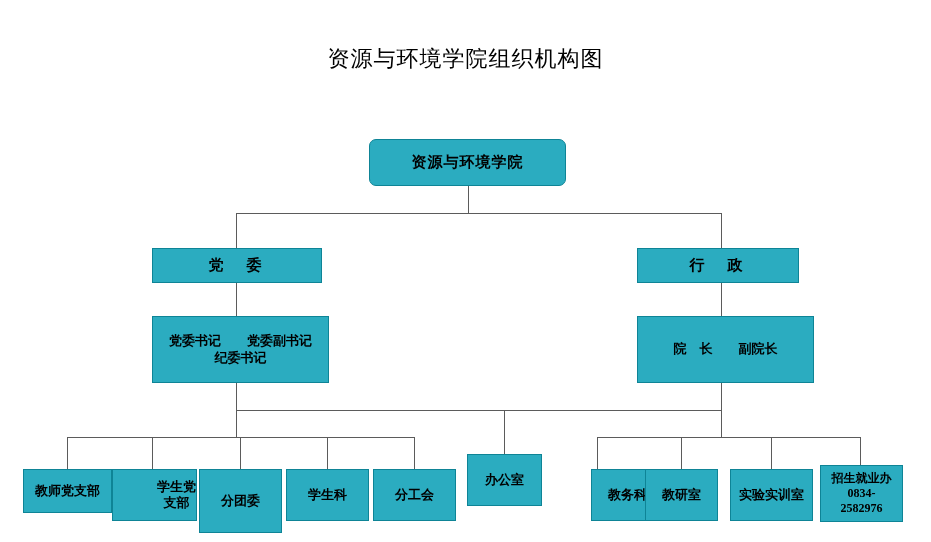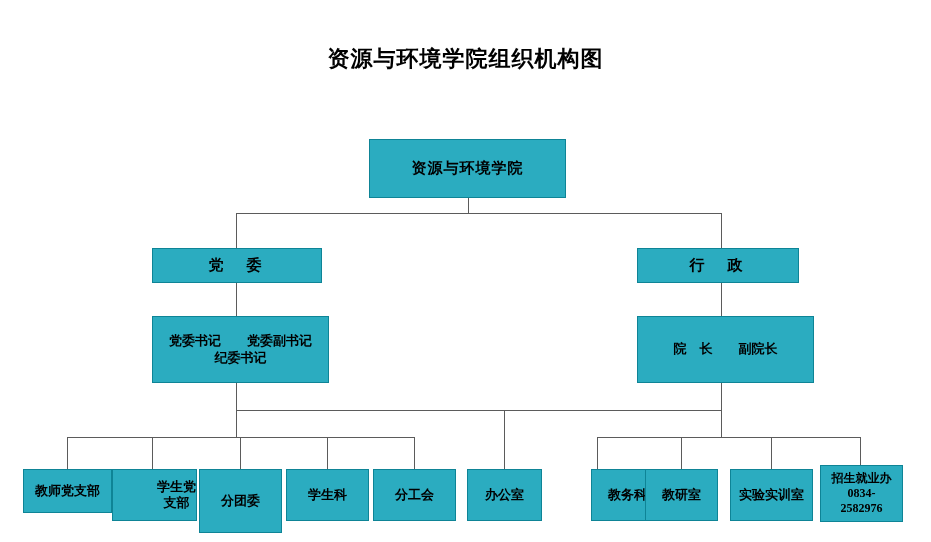--- a/index.html
+++ b/index.html
@@ -18,21 +18,21 @@
     overflow: hidden;
   }
   #title {
     position: absolute;
     left: 0;
     top: 44px;
     width: 931px;
     text-align: center;
     font-family: "Liberation Serif", serif;
     font-size: 22px;
-    font-weight: bold;
+    font-weight: normal;
     color: #000000;
     letter-spacing: 1px;
   }
   .node {
     position: absolute;
     box-sizing: border-box;
     background: #2BACC0;
     border: 1px solid #0E8496;
     color: #000000;
     font-family: "Liberation Serif", serif;
@@ -91,42 +91,42 @@
 
   <div class="line v" style="left:504px; top:410px; height:59px;"></div>
 
   <div class="line h" style="left:597px; top:437px; width:263px;"></div>
   <div class="line v" style="left:721px; top:410px; height:27px;"></div>
   <div class="line v" style="left:597px; top:437px; height:32px;"></div>
   <div class="line v" style="left:681px; top:437px; height:32px;"></div>
   <div class="line v" style="left:771px; top:437px; height:32px;"></div>
   <div class="line v" style="left:860px; top:437px; height:32px;"></div>
 
-  <div class="node root" style="left:369px; top:139px; width:197px; height:59px;">资源与环境学院</div>
+  <div class="node root" style="left:369px; top:139px; width:197px; height:47px;border-radius:7px;">资源与环境学院</div>
 
   <div class="node lvl2" style="left:152px; top:248px; width:170px; height:35px;">党　委</div>
 
   <div class="node lvl2" style="left:637px; top:248px; width:162px; height:35px;">行　政</div>
 
   <div class="node lvl3" style="left:152px; top:316px; width:177px; height:67px;">党委书记　　党委副书记
 纪委书记</div>
 
   <div class="node lvl3" style="left:637px; top:316px; width:177px; height:67px;">院　长　　副院长</div>
 
   <div class="node leaf" style="left:23px; top:469px; width:89px; height:44px;">教师党支部</div>
 
   <div class="node leaf" style="left:112px; top:469px; width:85px; height:52px;padding-left:44px;">学生党支部</div>
 
   <div class="node leaf" style="left:199px; top:469px; width:83px; height:64px;">分团委</div>
 
   <div class="node leaf" style="left:373px; top:469px; width:83px; height:52px;">分工会</div>
 
   <div class="node leaf" style="left:286px; top:469px; width:83px; height:52px;">学生科</div>
 
-  <div class="node leaf" style="left:467px; top:469px; width:75px; height:52px;">办公室</div>
+  <div class="node leaf" style="left:467px; top:454px; width:75px; height:52px;">办公室</div>
 
   <div class="node leaf" style="left:591px; top:469px; width:73px; height:52px;">教务科</div>
 
   <div class="node leaf" style="left:645px; top:469px; width:73px; height:52px;">教研室</div>
 
   <div class="node leaf" style="left:730px; top:469px; width:83px; height:52px;">实验实训室</div>
 
   <div class="node leaf-sm" style="left:820px; top:465px; width:83px; height:57px;">招生就业办
 0834-
 2582976</div>

